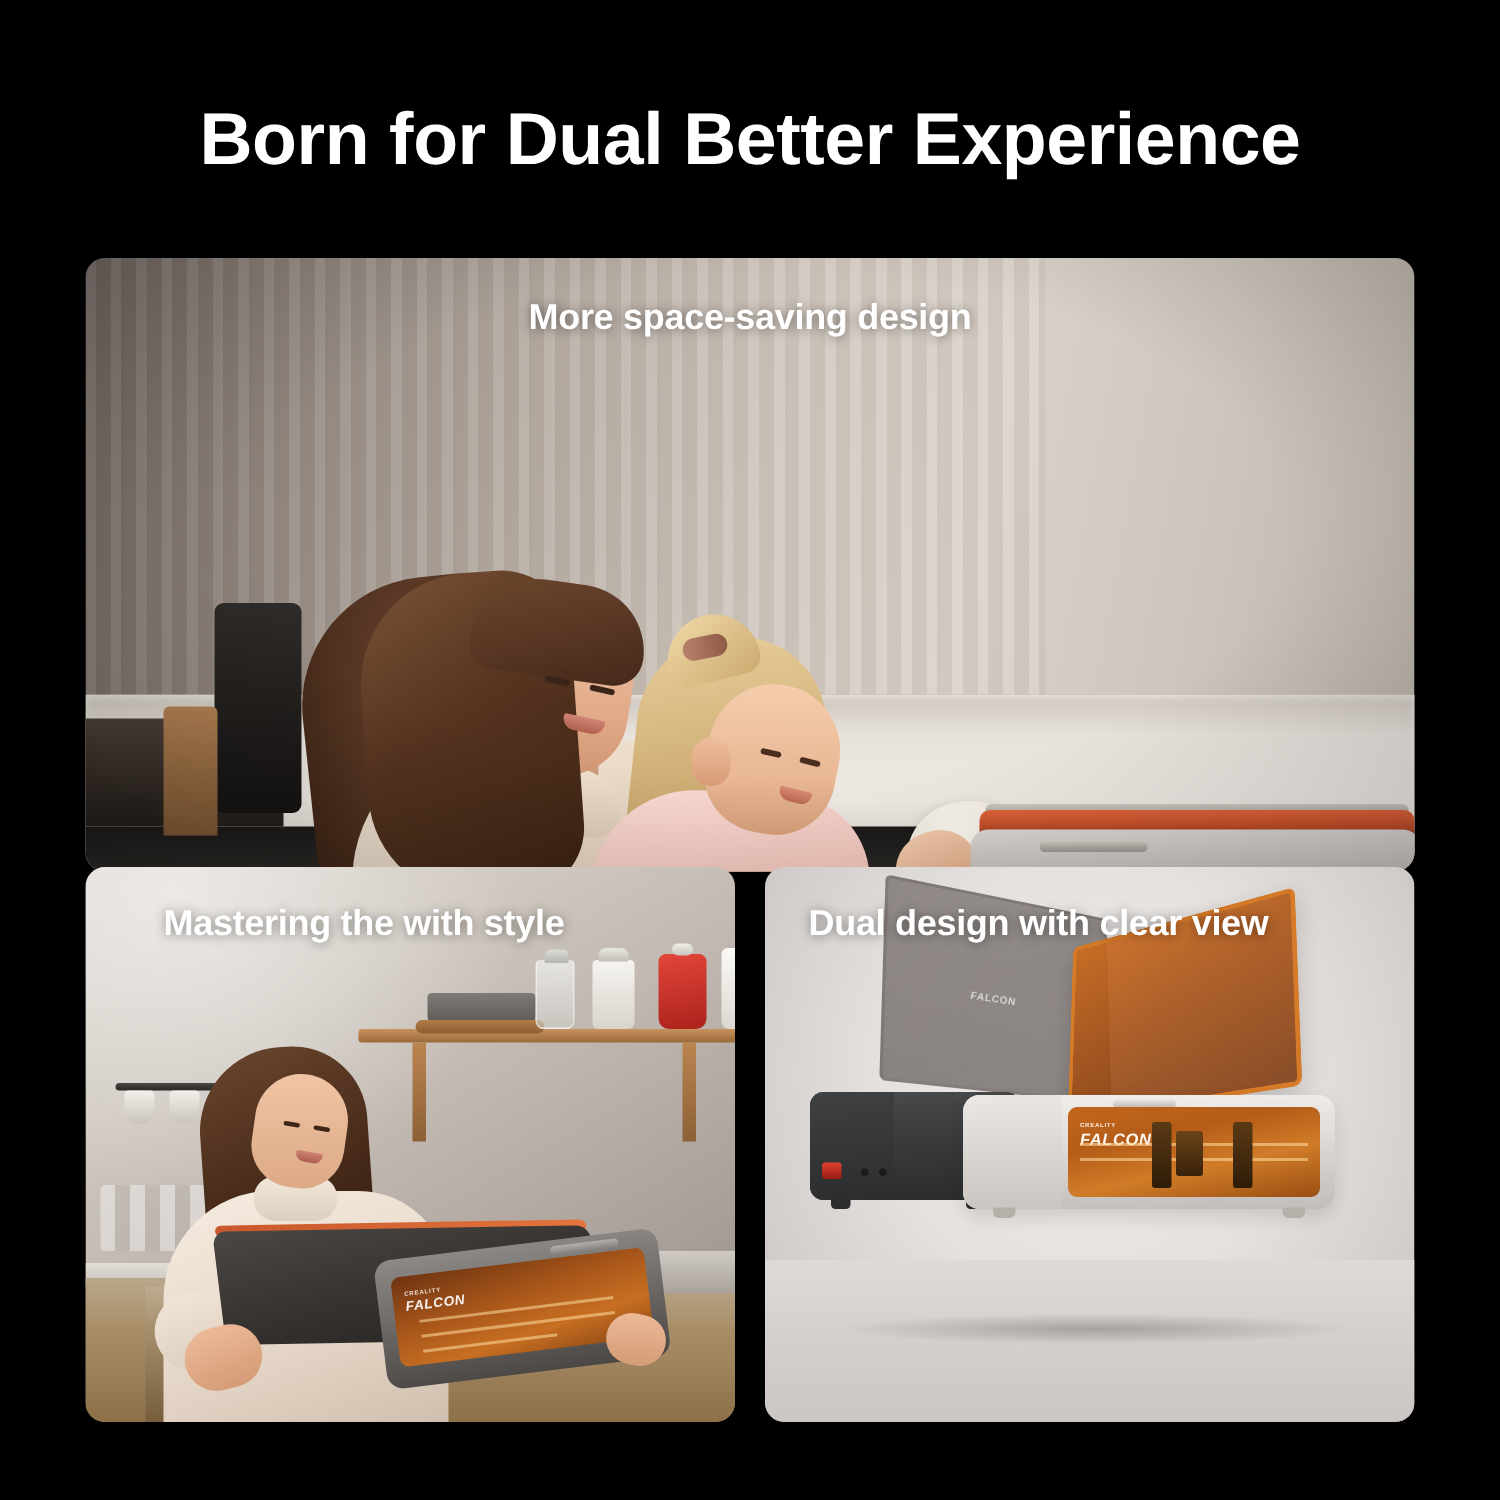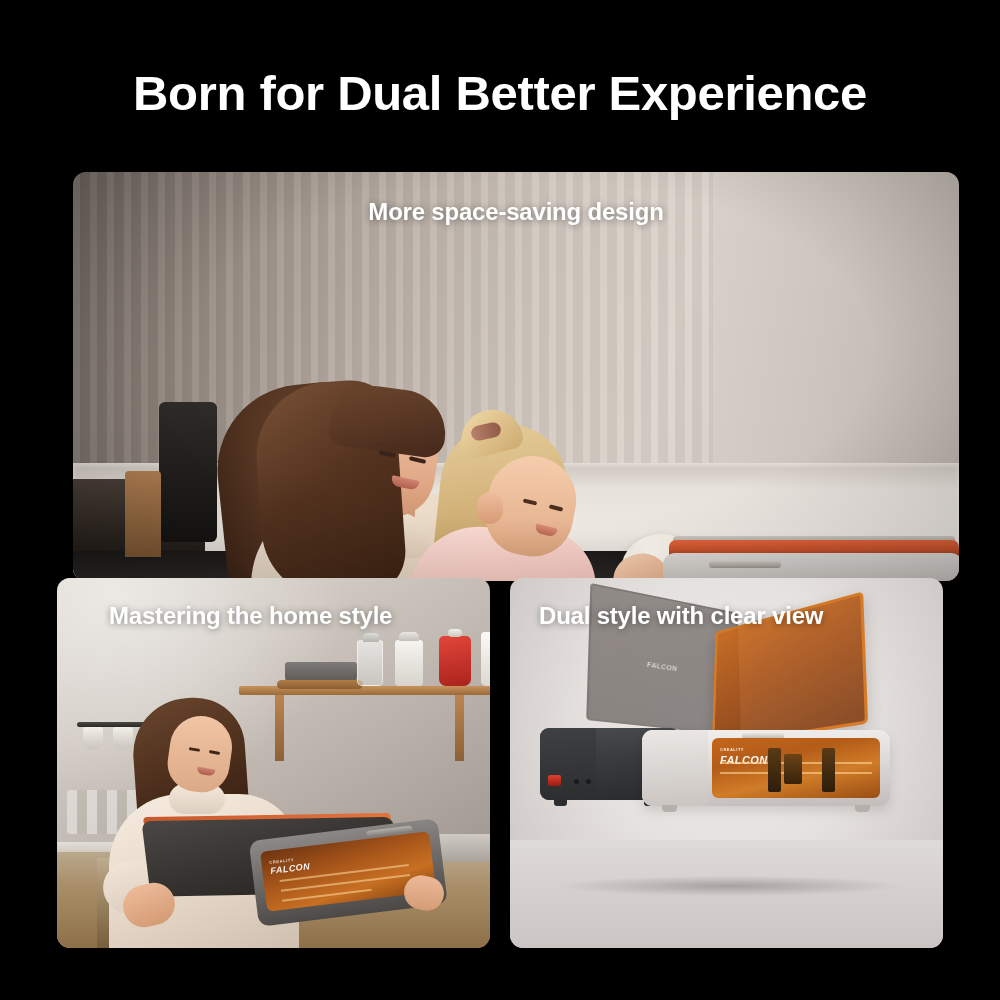--- a/index.html
+++ b/index.html
@@ -23,21 +23,21 @@
     line-height: 58px;
     white-space: nowrap;
   }
 
   
   .panel {
     position: absolute;
     border-radius: 13px;
     overflow: hidden;
   }
-  #hero-panel   { left: 73px; top: 172px; width: 886px; height: 409px; }
+  #hero-panel   { left: 57px; top: 172px; width: 886px; height: 409px; }
   #home-panel   { left: 57px; top: 578px; width: 433px; height: 370px; }
   #window-panel { left: 510px; top: 578px; width: 433px; height: 370px; }
 
   .panel-caption {
     position: absolute;
     z-index: 40;
     color: #ffffff;
     font-size: 24px;
     font-weight: bold;
     letter-spacing: -0.2px;
@@ -663,21 +663,21 @@
             <div class="carry-line l1"></div>
             <div class="carry-line l2"></div>
             <div class="carry-line l3"></div>
           </div>
         </div>
       </div>
 
       <div class="w-hand-l"></div>
       <div class="w-hand-r"></div>
     </div>
-    <div class="panel-caption">Mastering the home style</div>
+    <div class="panel-caption">Mastering the with style</div>
   </section>
 
   <section class="panel" id="window-panel">
     <div class="scene">
       <div class="win-bg"></div>
       <div class="win-floor"></div>
 
       <div class="lid-smoke">
         <div class="lid-logo">FALCON</div>
       </div>
@@ -705,16 +705,16 @@
           <div class="mw-rail r1"></div>
           <div class="mw-rail r2"></div>
           <div class="mw-gantry"></div>
           <div class="mw-gantry g2"></div>
           <div class="mw-head"></div>
         </div>
         <div class="mw-foot f1"></div>
         <div class="mw-foot f2"></div>
       </div>
     </div>
-    <div class="panel-caption">Dual style with clear view</div>
+    <div class="panel-caption">Dual design with clear view</div>
   </section>
 
 </div>
 
 </body></html>

